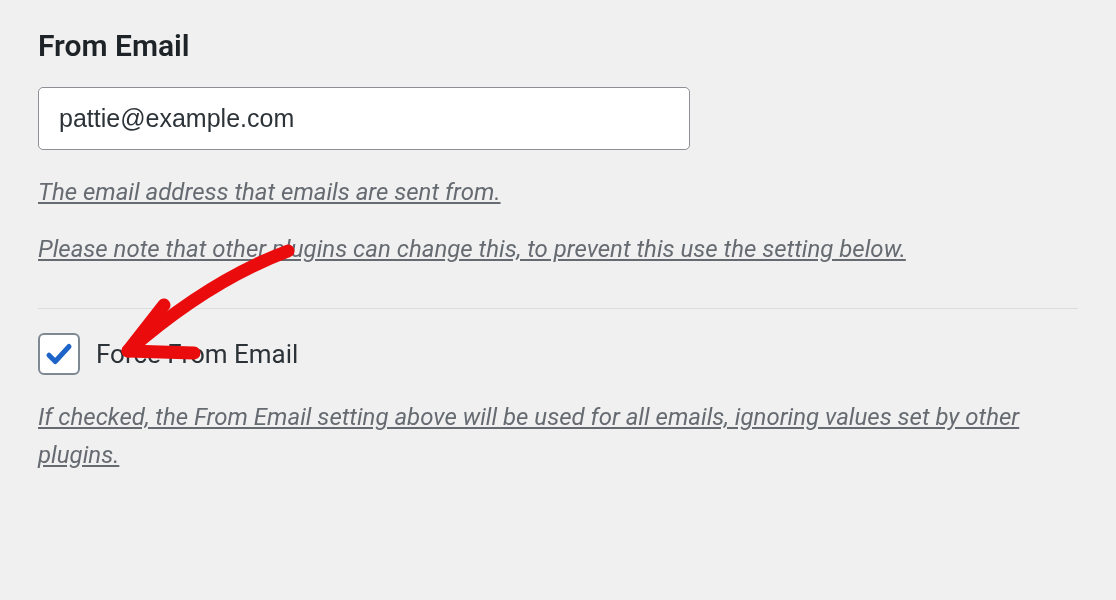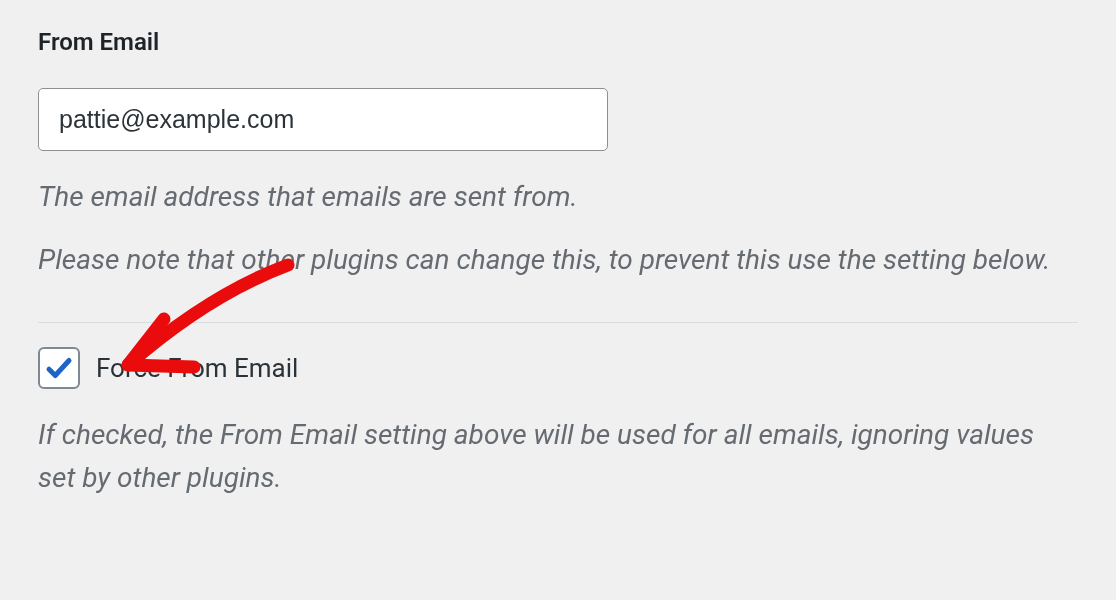--- a/index.html
+++ b/index.html
@@ -6,42 +6,43 @@
     body {
       background: #f0f0f1;
       font-family: -apple-system, BlinkMacSystemFont, "Segoe UI", Roboto, Helvetica, Arial, sans-serif;
       padding: 28px 38px;
       width: 1116px;
       height: 600px;
       color: #3c434a;
     }
     .field-label {
       font-weight: 600;
-      font-size: 24px;
+      font-size: 30px;
       color: #1d2327;
-      margin-bottom: 32px;
+      margin-bottom: 24px;
     }
     .text-input {
-      width: 570px;
+      width: 652px;
       padding: 16px 20px;
       font-size: 25px;
       border: 1px solid #8c8f94;
       border-radius: 5px;
       background: #ffffff;
       color: #2c3338;
       outline: none;
       display: block;
       margin-bottom: 24px;
     }
     .description {
       font-style: italic;
-      font-size: 28px;
+      font-size: 24px;
       line-height: 1.55;
       color: #666b71;
       margin-bottom: 4px;
+      text-decoration: underline;
     }
     .description.spaced {
       margin-top: 20px;
       margin-bottom: 0;
     }
     .divider {
       border: none;
       border-top: 1px solid #dcdcde;
       margin: 40px 0 24px 0;
     }

